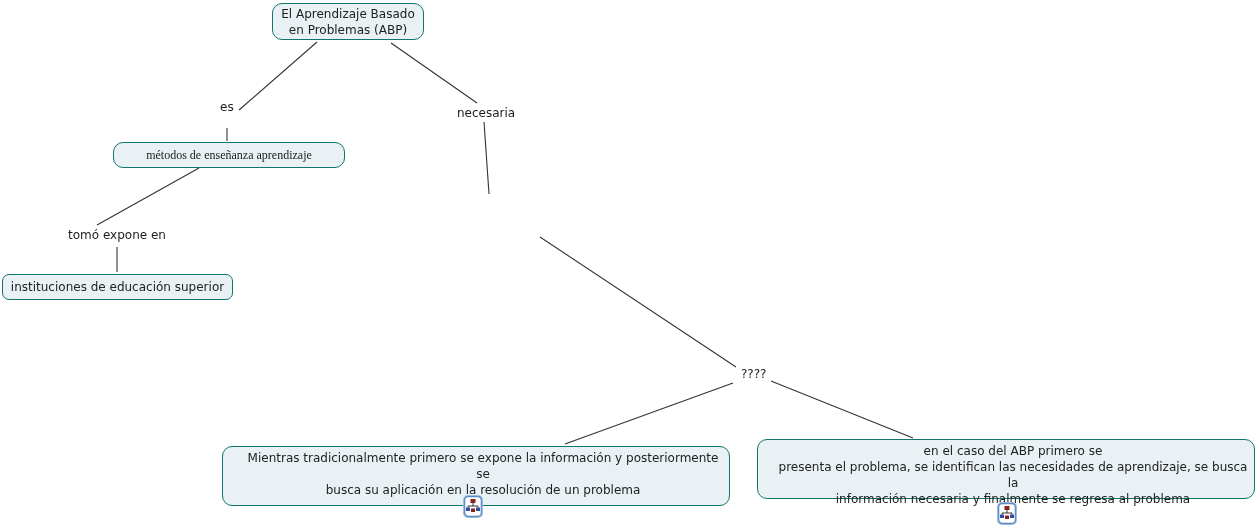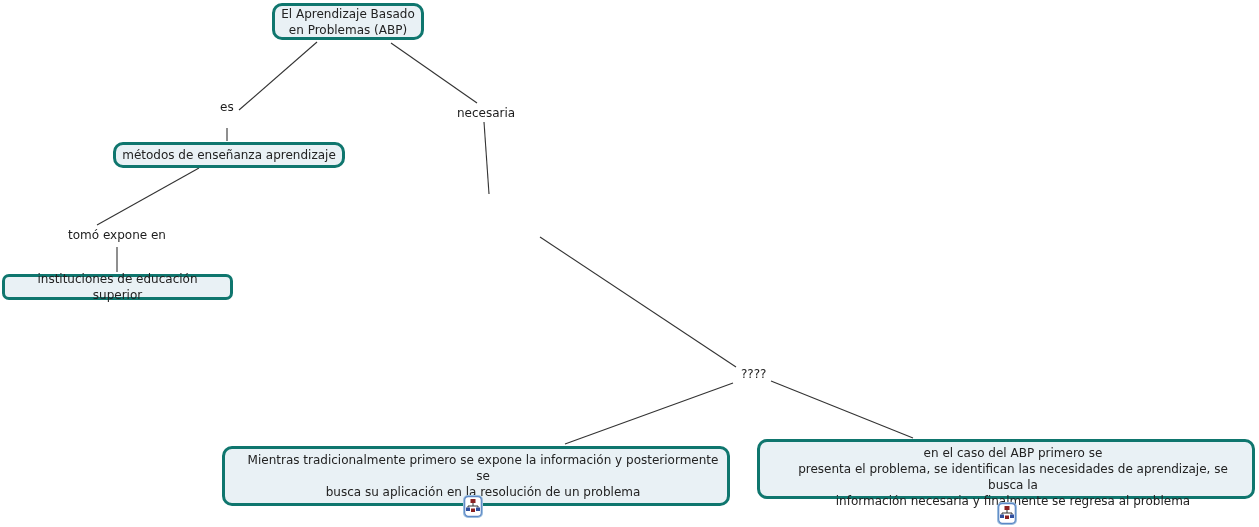--- a/index.html
+++ b/index.html
@@ -23,21 +23,21 @@
     z-index: 1;
   }
   svg.connectors line {
     stroke: #333333;
     stroke-width: 1.1;
   }
   .node {
     position: absolute;
     box-sizing: border-box;
     background: #e9f1f5;
-    border: 3px solid #0f766e;
+    border: 1px solid #0f766e;
     border-radius: 10px;
     color: #222222;
     font-size: 12px;
     line-height: 16px;
     text-align: center;
     white-space: pre-line;
     display: flex;
     align-items: center;
     justify-content: center;
     z-index: 2;
@@ -85,21 +85,21 @@
 
   <div class="node" style="left:272px; top:3px; width:152px; height:37px;">
     <span>El Aprendizaje Basado
 en Problemas (ABP)</span>
   </div>
 
   <div class="phrase" style="left:220px; top:100px;">
     <span>es</span>
   </div>
 
-  <div class="node" style="left:113px; top:142px; width:232px; height:26px;">
+  <div class="node" style="left:113px; top:142px; width:232px; height:26px;font-family:Liberation Serif, serif;">
     <span>métodos de enseñanza aprendizaje</span>
   </div>
 
   <div class="phrase" style="left:68px; top:228px;">
     <span>tomó expone en</span>
   </div>
 
   <div class="node" style="left:2px; top:274px; width:231px; height:26px;border-radius:7px;">
     <span>instituciones de educación superior</span>
   </div>

